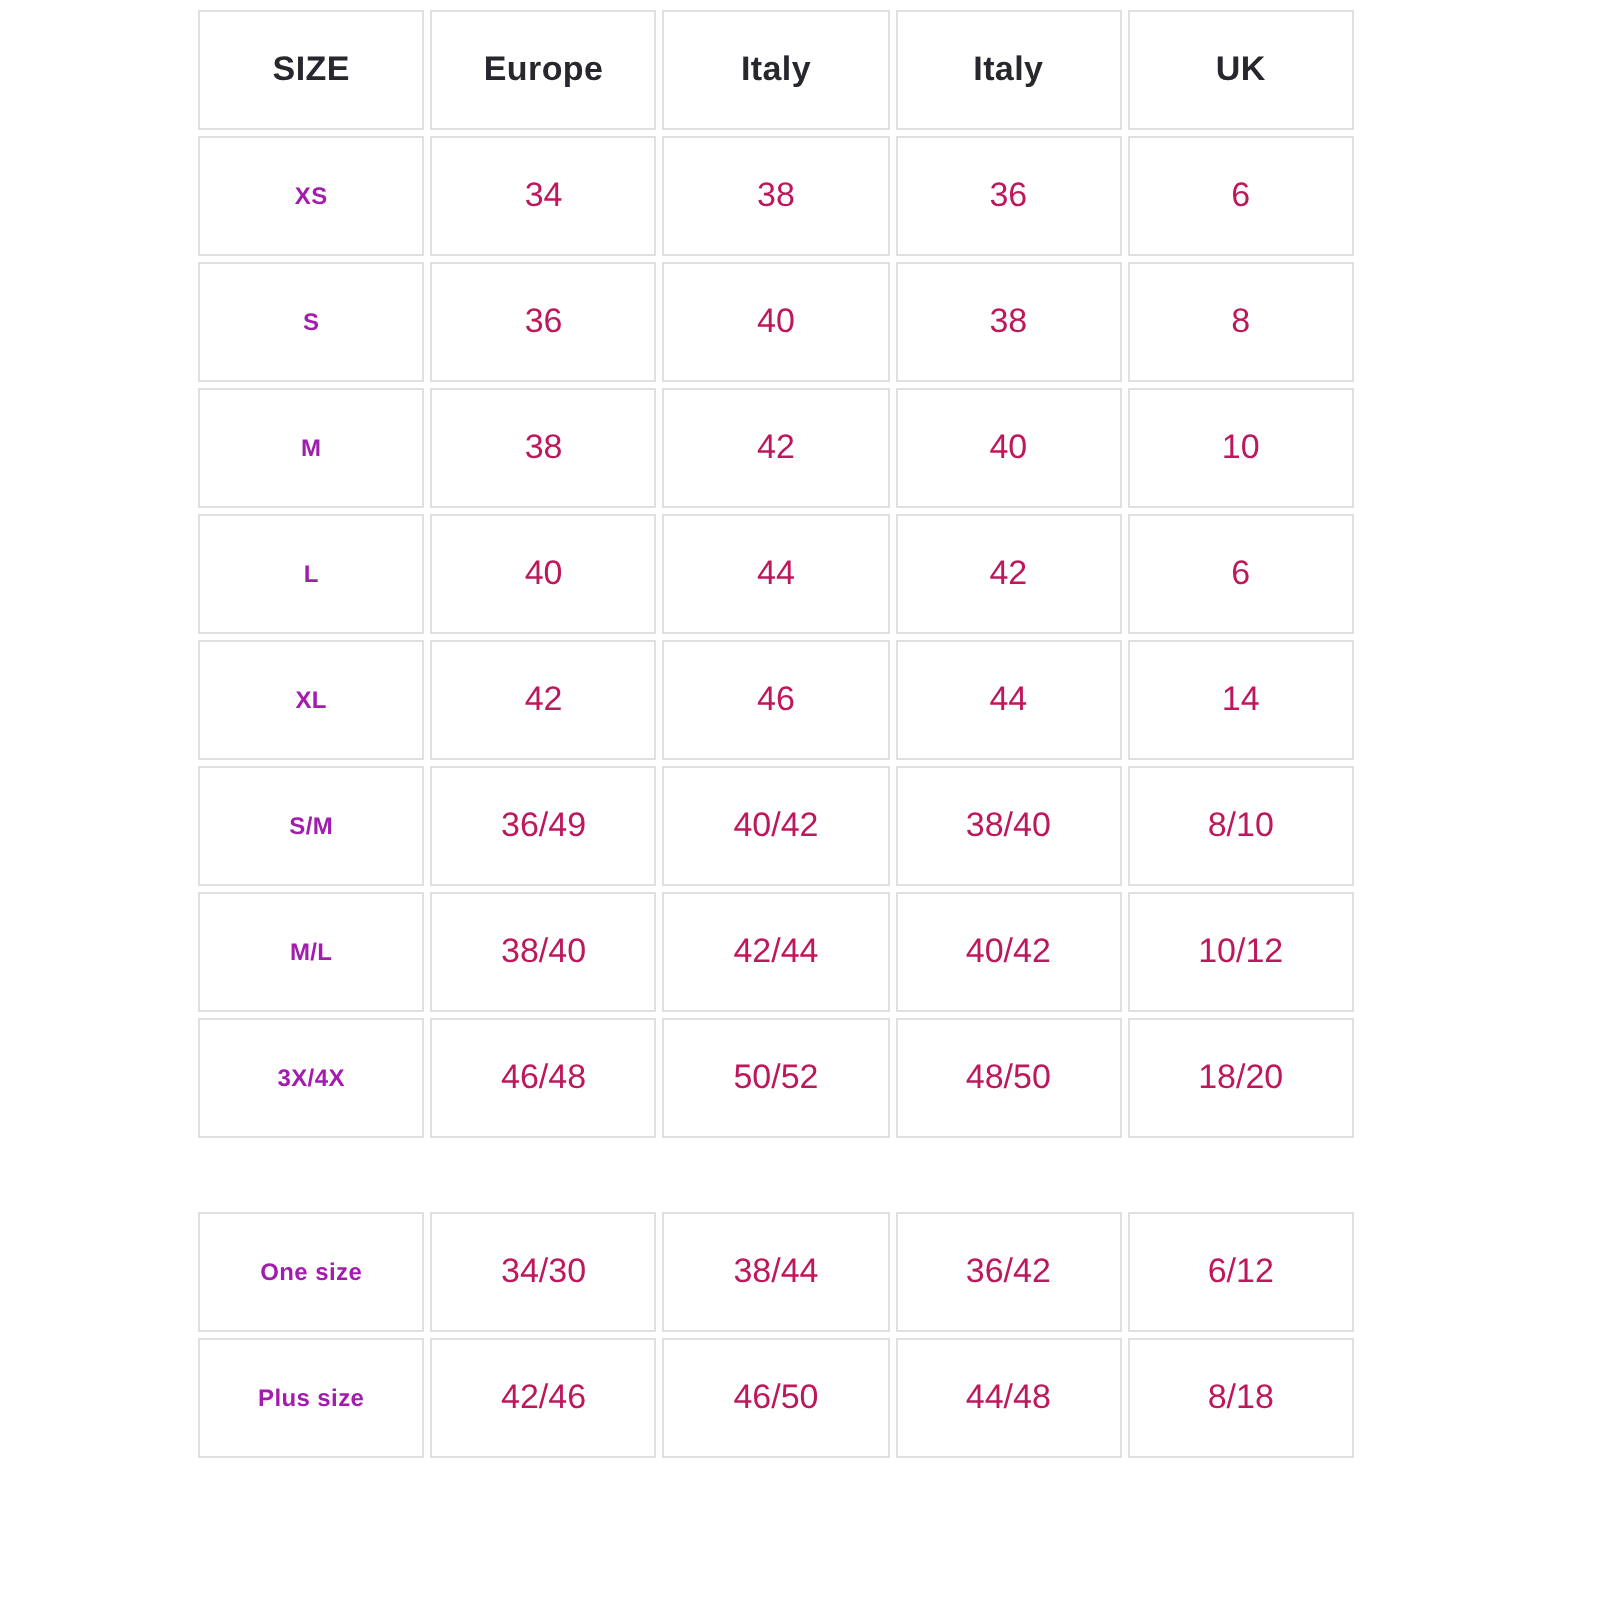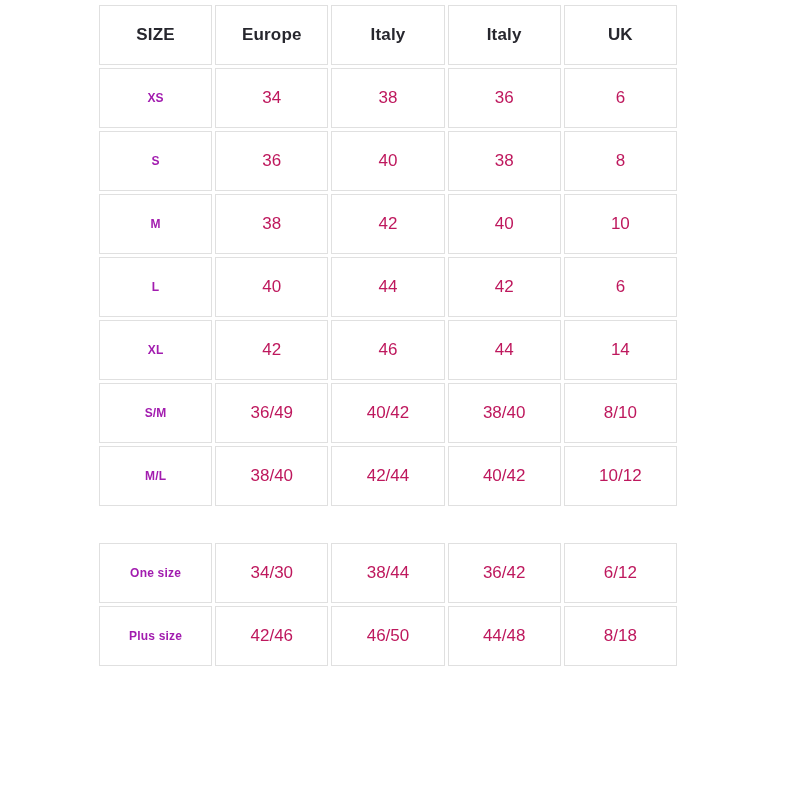--- a/index.html
+++ b/index.html
@@ -113,20 +113,27 @@
         <td>38/40</td>
         <td>8/10</td>
       </tr>
       <tr>
         <td class="row-label">M/L</td>
         <td>38/40</td>
         <td>42/44</td>
         <td>40/42</td>
         <td>10/12</td>
       </tr>
+      <tr>
+        <td class="row-label">3X/4X</td>
+        <td>46/48</td>
+        <td>50/52</td>
+        <td>48/50</td>
+        <td>18/20</td>
+      </tr>
     </tbody>
   </table>
 
   <table class="size-table second">
     <tbody>
       <tr>
         <td class="row-label">One size</td>
         <td>34/30</td>
         <td>38/44</td>
         <td>36/42</td>

